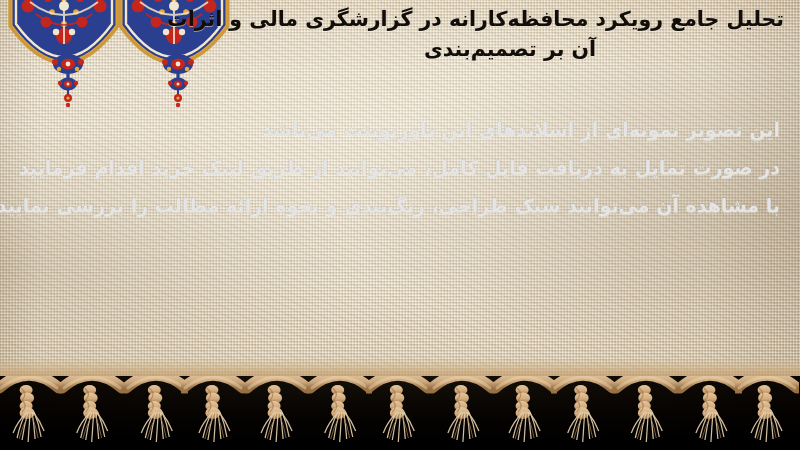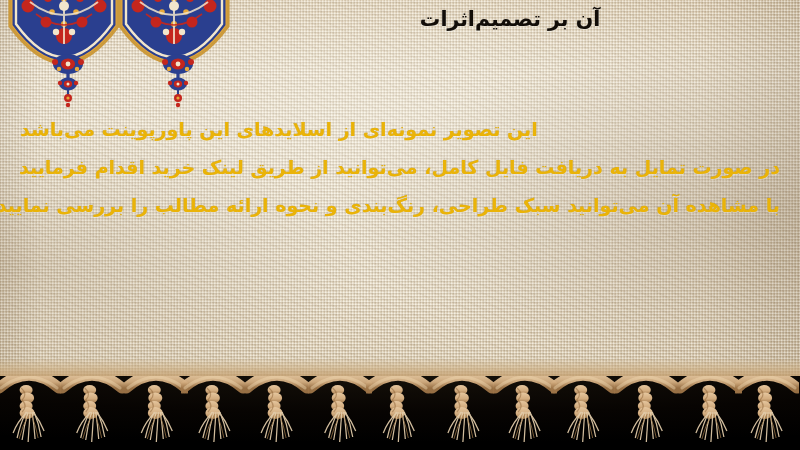--- a/index.html
+++ b/index.html
@@ -86,21 +86,21 @@
     color:#120d08;
   }
   .title-line{
     font-size:20.5px;line-height:30px;font-weight:700;
     letter-spacing:0px;
     text-shadow:0 1px 0 rgba(255,252,243,.45), 0 0 1px rgba(20,14,8,.30);
     white-space:nowrap;
   }
   .body-block{
     position:absolute;left:20px;top:110px;width:760px;
-    text-align:left;direction:rtl;color:#eab308;
+    text-align:right;direction:rtl;color:#e5e5e5;
   }
   .body-line{
     font-size:19px;line-height:38px;font-weight:700;
     text-shadow:0 1px 0 rgba(255,252,243,.40), 0 0 1px rgba(20,14,8,.28);
     white-space:nowrap;
   }
 
   
   .selvedge{
     position:absolute;left:0;top:358px;width:800px;height:26px;
@@ -300,21 +300,22 @@
         <circle cx="20" cy="32" r="1.5" fill="#f2e6cc"></circle>
         <rect x="19" y="37" width="2" height="6" fill="#2a3f8f"></rect>
         <circle cx="20" cy="46" r="4" fill="#c4261d"></circle>
         <circle cx="20" cy="46" r="1.6" fill="#e8a93a"></circle>
         <circle cx="20" cy="53" r="2.2" fill="#c4261d"></circle>
       </g>
     </svg>
   </div>
 
   <div class="title-block">
-    <div class="title-line">آن بر تصمیم‌اثرات</div>
+    <div class="title-line">تحلیل جامع رویکرد محافظه‌کارانه در گزارشگری مالی و اثرات</div>
+    <div class="title-line">آن بر تصمیم‌بندی</div>
   </div>
 
   <div class="body-block">
     <div class="body-line">این تصویر نمونه‌ای از اسلایدهای این پاورپوینت می‌باشد</div>
     <div class="body-line">در صورت تمایل به دریافت فایل کامل، می‌توانید از طریق لینک خرید اقدام فرمایید</div>
     <div class="body-line">با مشاهده آن می‌توانید سبک طراحی، رنگ‌بندی و نحوه ارائه مطالب را بررسی نمایید</div>
   </div>
 
   <div class="selvedge"></div>
 

